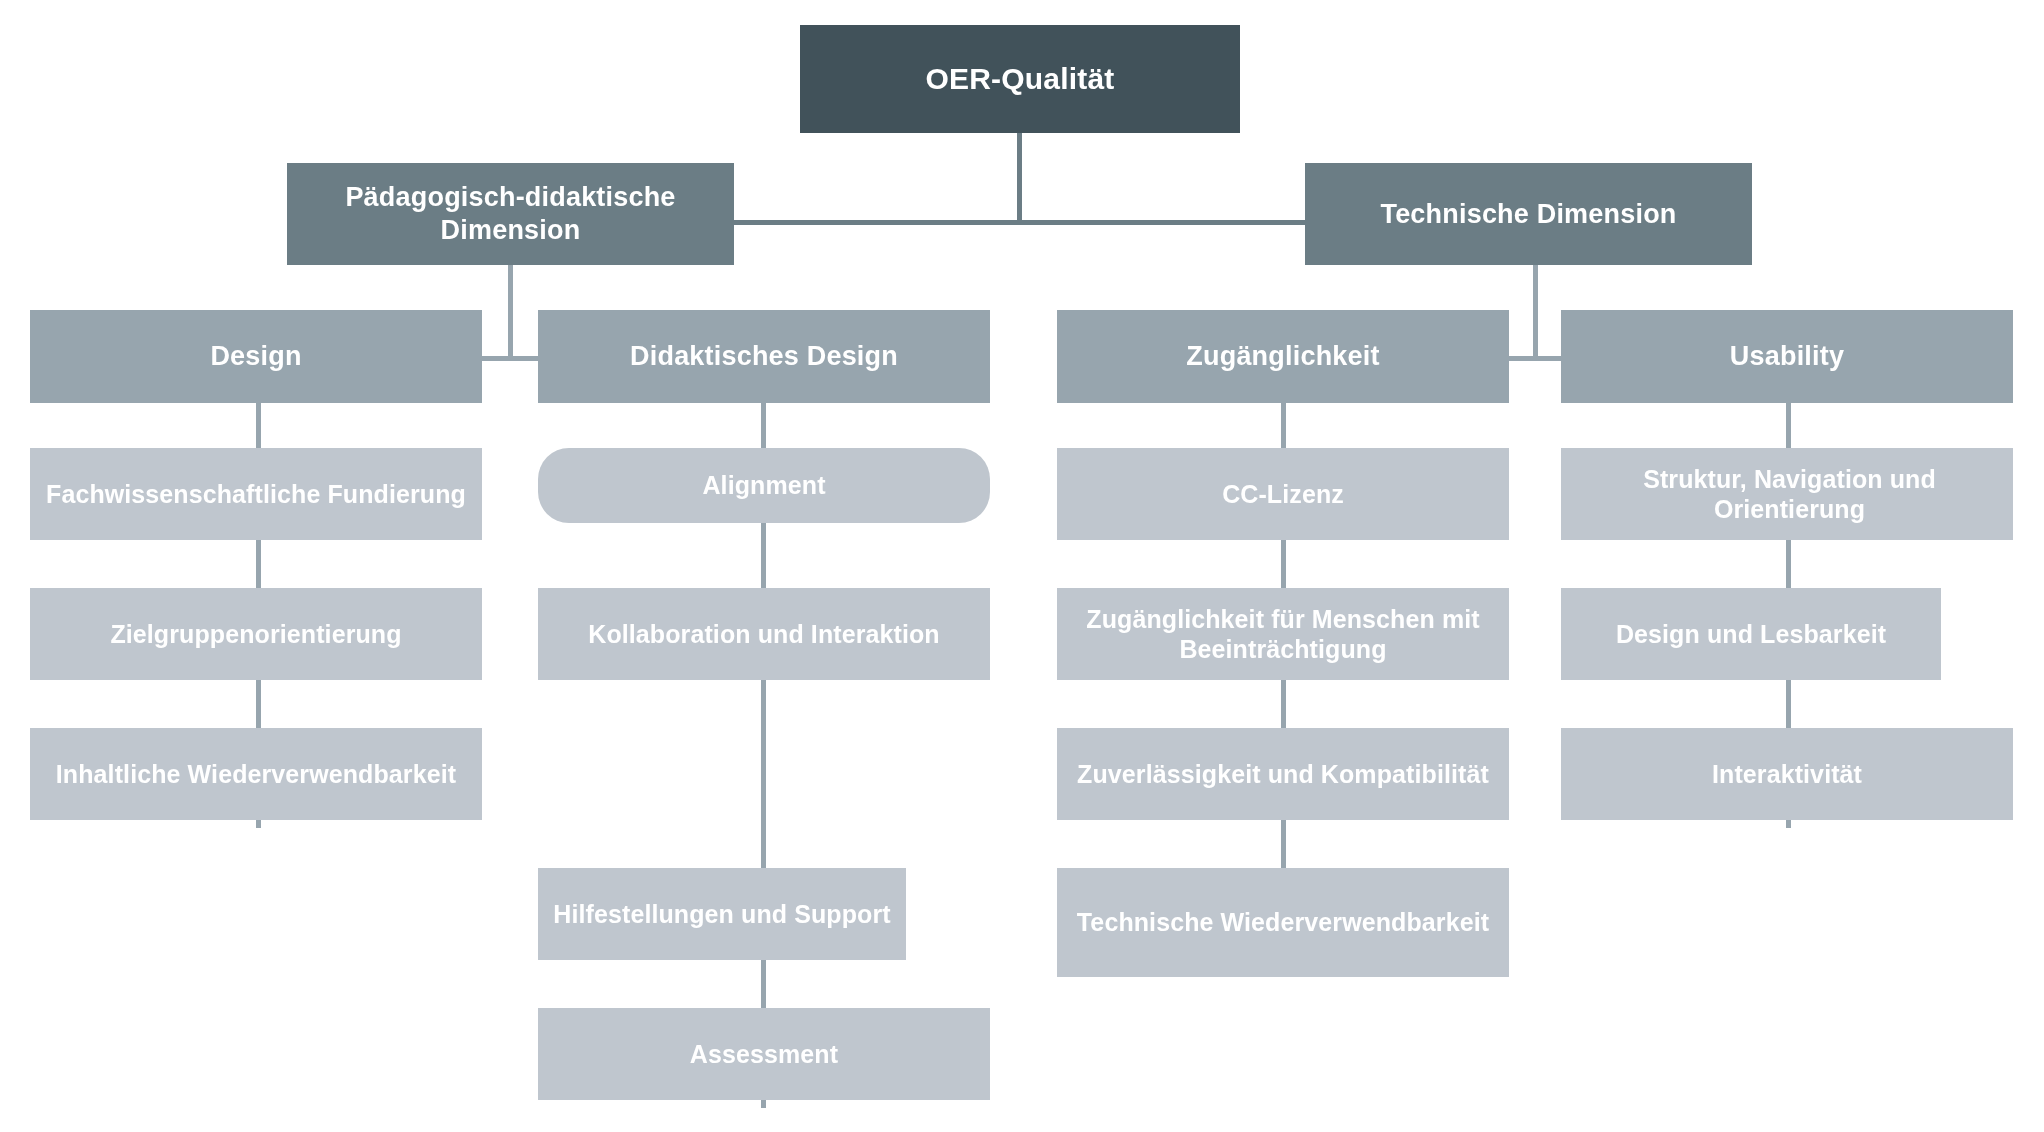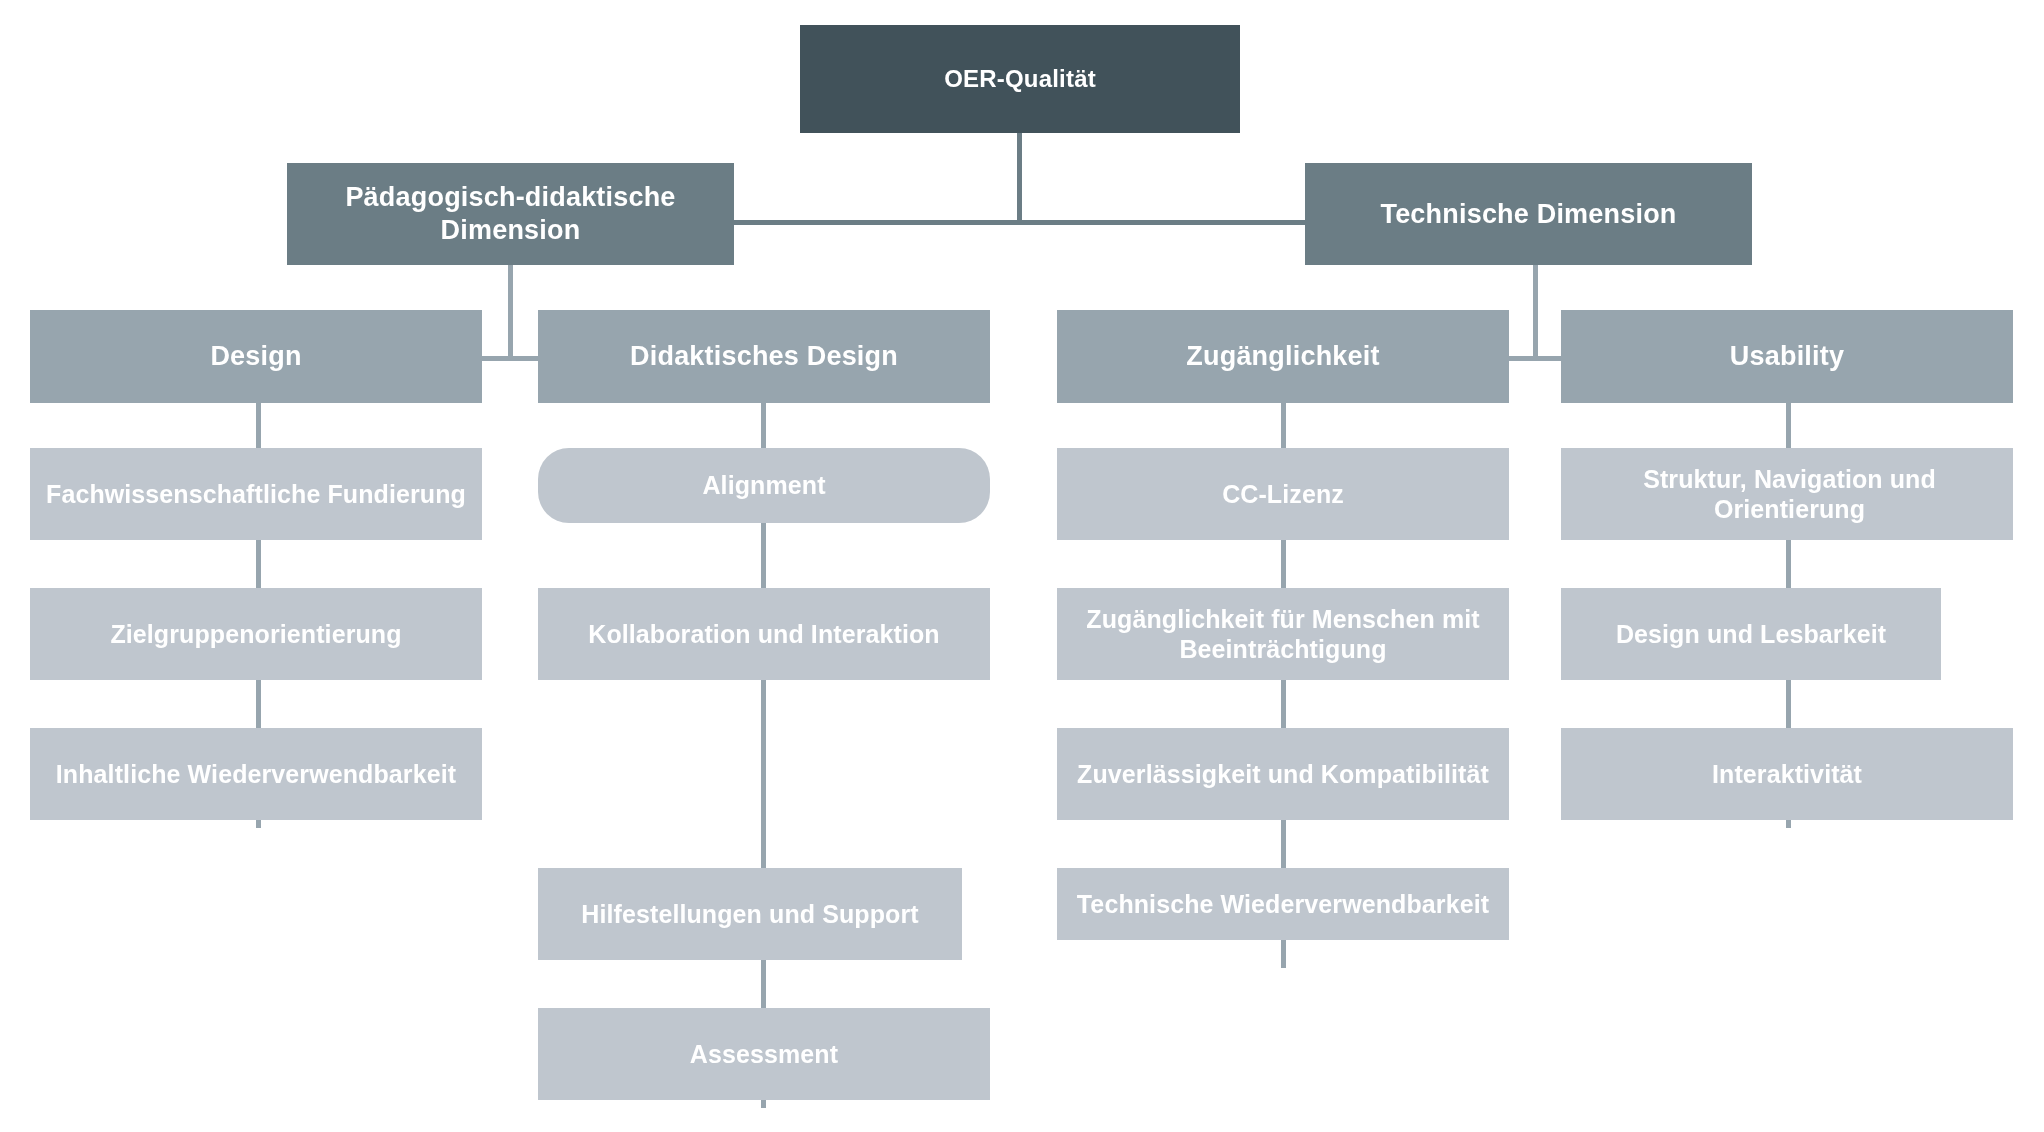--- a/index.html
+++ b/index.html
@@ -25,21 +25,21 @@
     justify-content: center;
     text-align: center;
     color: #ffffff;
     font-weight: bold;
     line-height: 1.22;
     padding: 4px 10px;
     z-index: 2;
   }
   .lvl-root {
     background: #41525a;
-    font-size: 24px;
+    font-size: 30px;
     letter-spacing: 0.2px;
   }
   .lvl-dim {
     background: #6b7d85;
     font-size: 27px;
     letter-spacing: 0.2px;
   }
   .lvl-cat {
     background: #97a5ae;
     font-size: 27px;
@@ -99,31 +99,31 @@
 
   <div class="node lvl-leaf" style="left:30px; top:588px; width:452px; height:92px;">Zielgruppenorientierung</div>
 
   <div class="node lvl-leaf" style="left:30px; top:728px; width:452px; height:92px;">Inhaltliche Wiederverwendbarkeit</div>
 
   <div class="node lvl-leaf" style="left:538px; top:448px; width:452px; height:75px;border-radius:31px;">Alignment</div>
 
   <div class="node lvl-leaf" style="left:538px; top:588px; width:452px; height:92px;">Kollaboration und Interaktion</div>
 
 
-  <div class="node lvl-leaf" style="left:538px; top:868px; width:424px; height:92px;">Hilfestellungen und Support</div>
+  <div class="node lvl-leaf" style="left:538px; top:868px; width:368px; height:92px;">Hilfestellungen und Support</div>
 
   <div class="node lvl-leaf" style="left:538px; top:1008px; width:452px; height:92px;">Assessment</div>
 
   <div class="node lvl-leaf" style="left:1057px; top:448px; width:452px; height:92px;">CC-Lizenz</div>
 
   <div class="node lvl-leaf" style="left:1057px; top:588px; width:452px; height:92px;">Zugänglichkeit für Menschen mit Beeinträchtigung</div>
 
   <div class="node lvl-leaf" style="left:1057px; top:728px; width:452px; height:92px;">Zuverlässigkeit und Kompatibilität</div>
 
-  <div class="node lvl-leaf" style="left:1057px; top:868px; width:452px; height:72px;">Technische Wiederverwendbarkeit</div>
+  <div class="node lvl-leaf" style="left:1057px; top:868px; width:452px; height:109px;">Technische Wiederverwendbarkeit</div>
 
   <div class="node lvl-leaf" style="left:1561px; top:448px; width:452px; height:92px;padding-left:15px;">Struktur, Navigation und Orientierung</div>
 
   <div class="node lvl-leaf" style="left:1561px; top:588px; width:380px; height:92px;">Design und Lesbarkeit</div>
 
   <div class="node lvl-leaf" style="left:1561px; top:728px; width:452px; height:92px;">Interaktivität</div>
 
 </div>
 
 </body></html>

